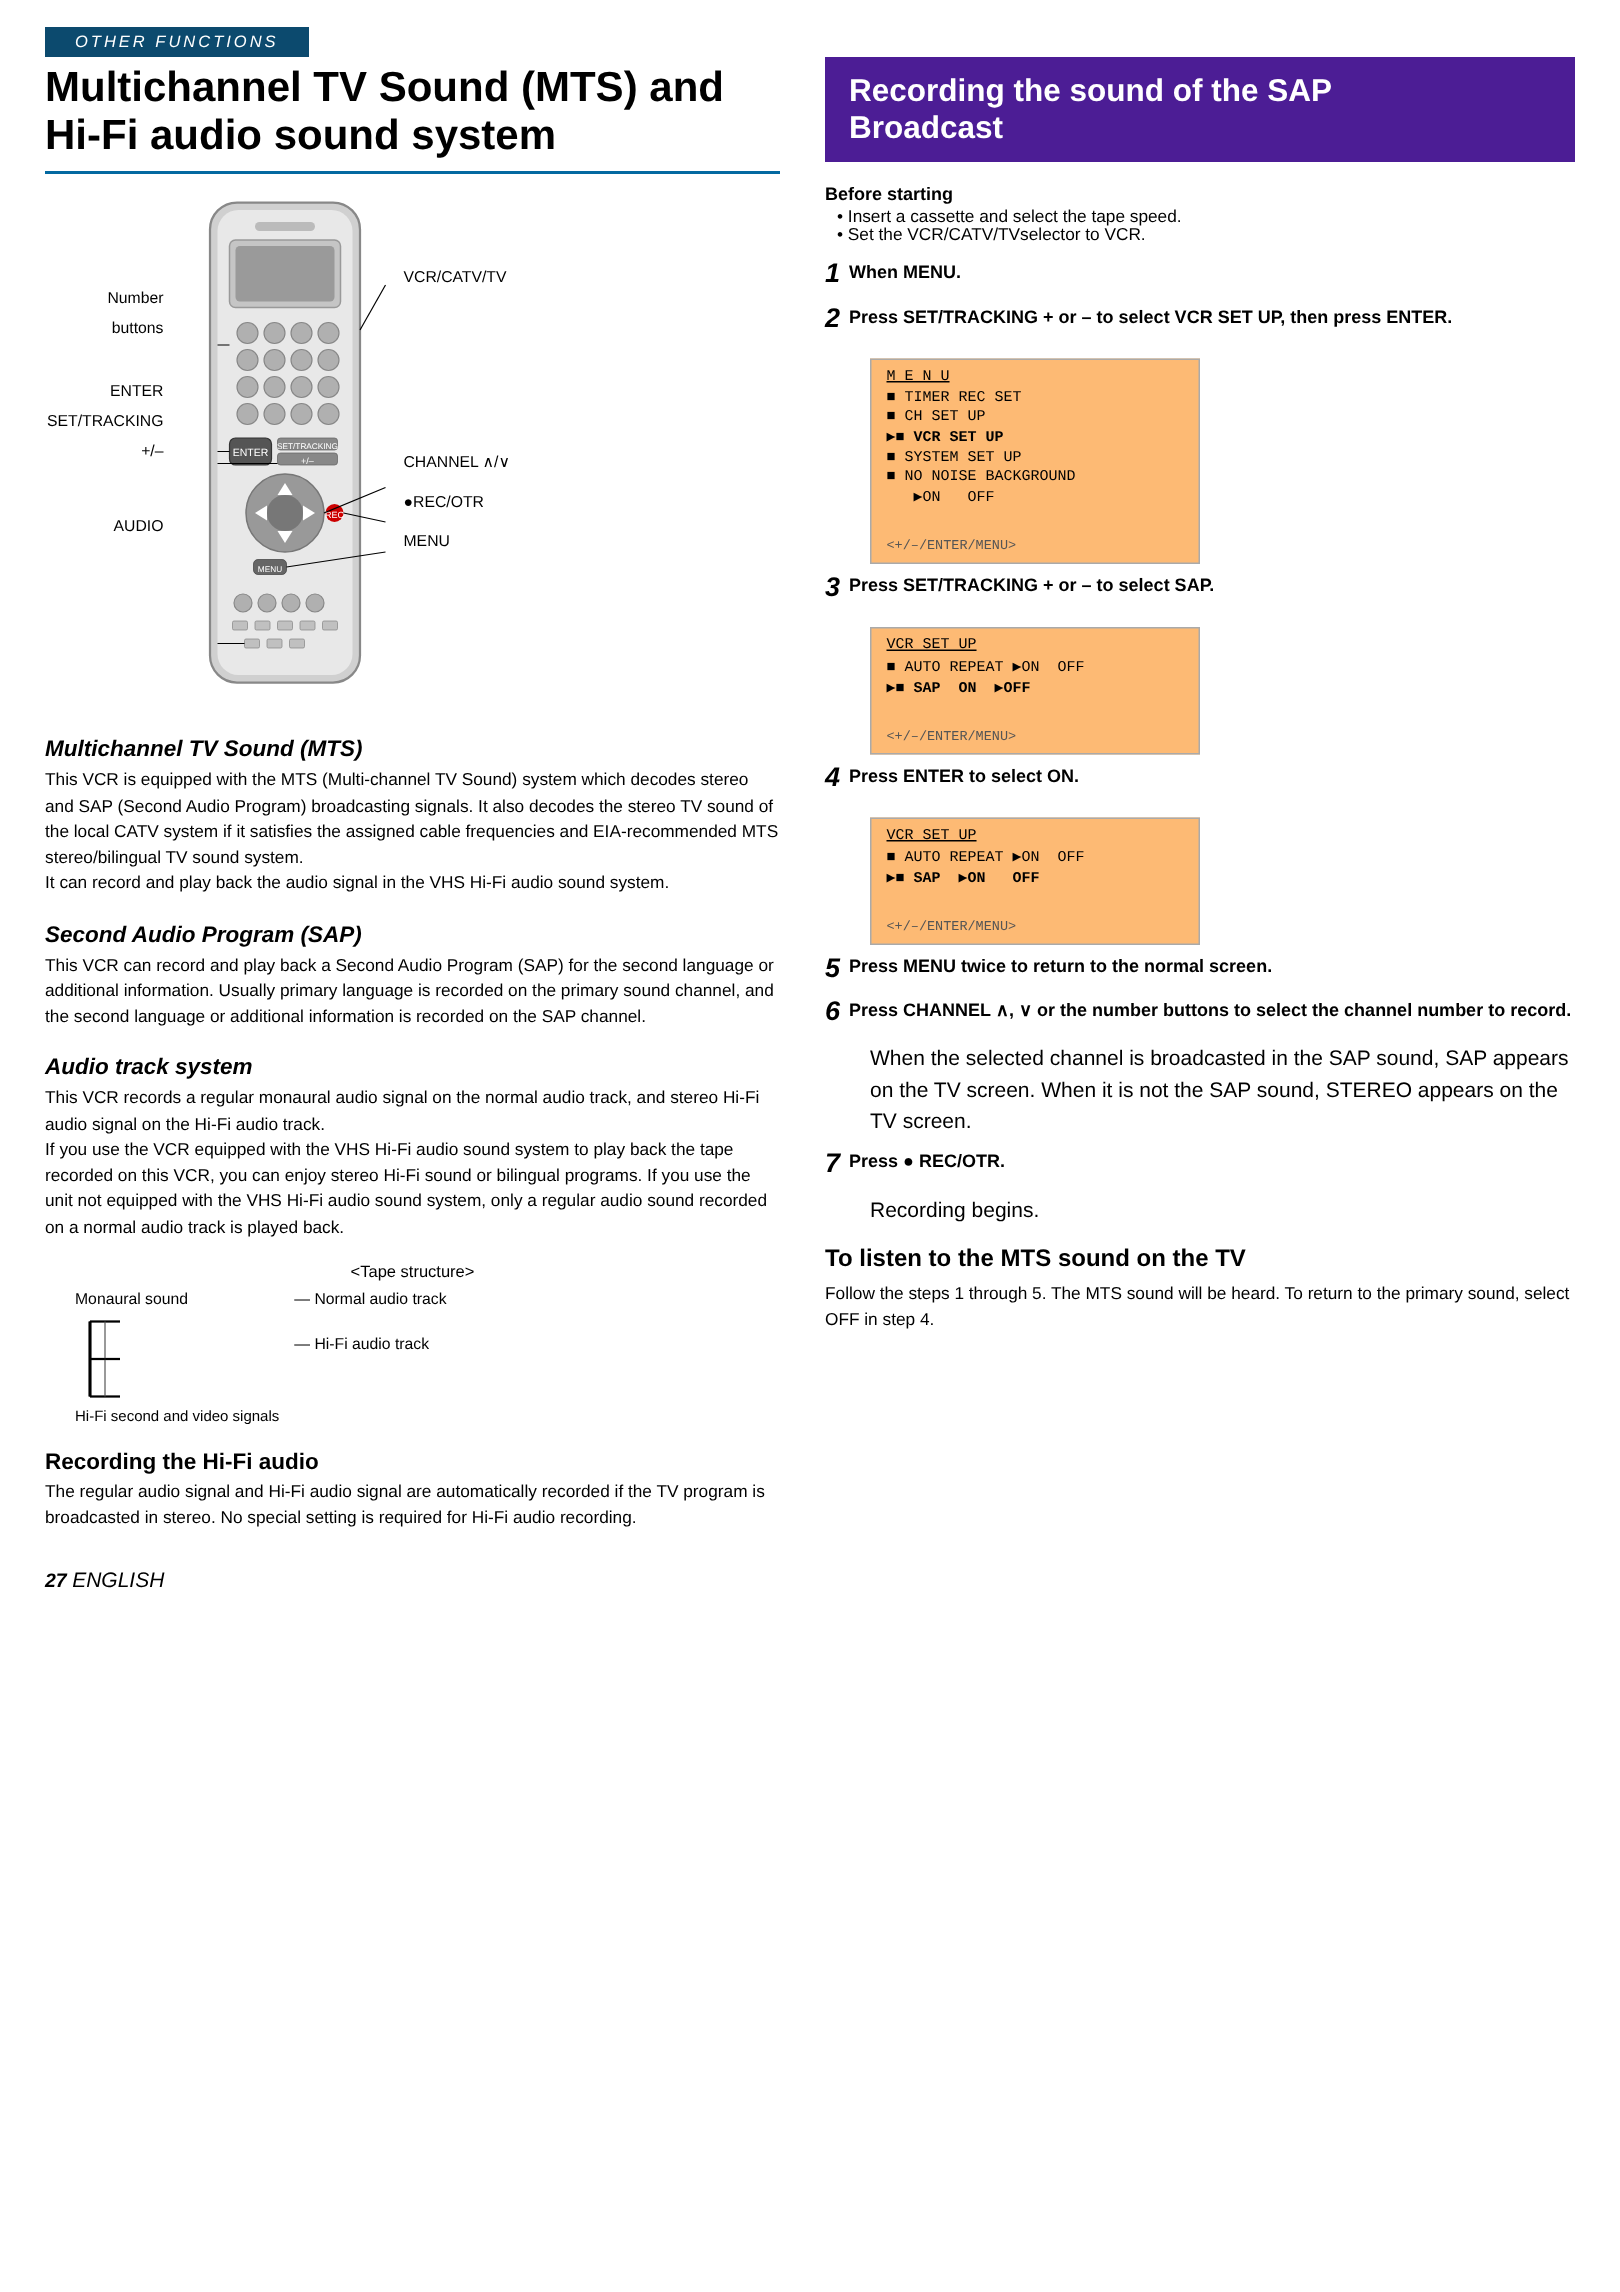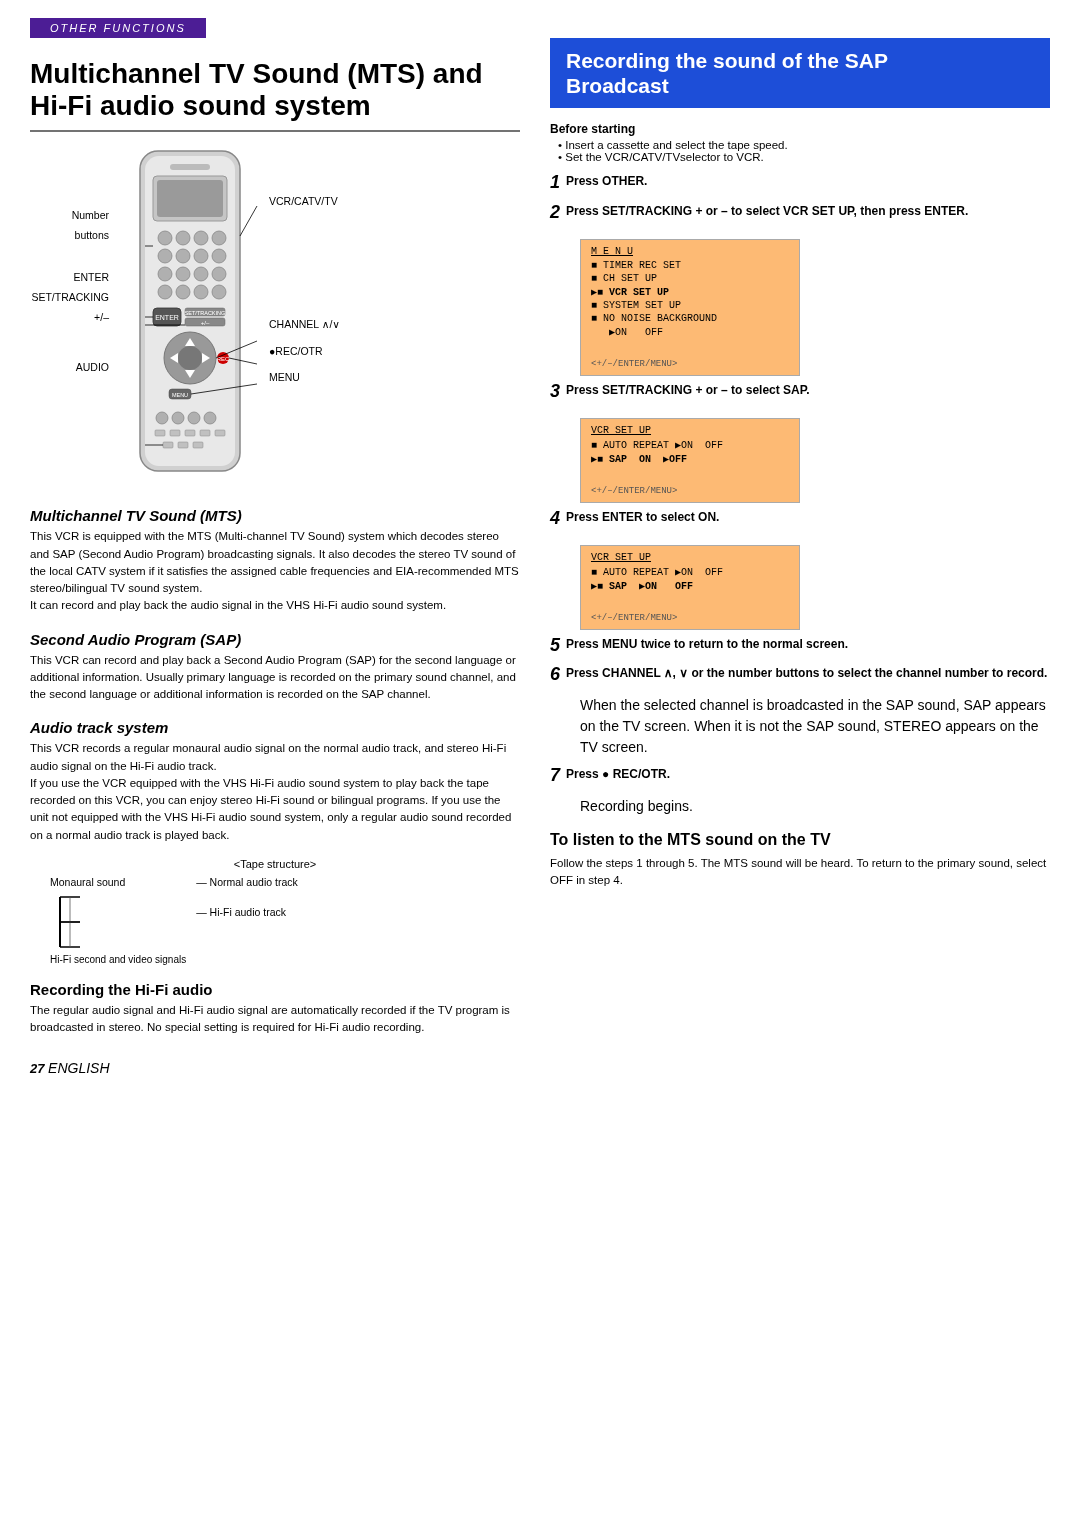--- a/index.html
+++ b/index.html
@@ -12,21 +12,21 @@
       color: #000;
     }
     .page {
       width: 1080px;
       min-height: 1528px;
       padding: 0;
       position: relative;
     }
     
     .other-functions-banner {
-      background: #4c1d95;
+      background: #0c4a6e;
       color: #fff;
       font-size: 11px;
       font-style: italic;
       letter-spacing: 2px;
       padding: 4px 20px;
       text-transform: uppercase;
       display: inline-block;
       margin: 18px 0 0 30px;
     }
     .content-wrapper {
@@ -36,23 +36,23 @@
     }
     
     .left-col {
       flex: 0 0 490px;
       max-width: 490px;
     }
     .main-title {
       font-size: 28px;
       font-weight: bold;
       line-height: 1.15;
-      margin-top: 20px;
+      margin-top: 4px;
       margin-bottom: 14px;
-      border-bottom: 2px solid #737373;
+      border-bottom: 2px solid #0369a1;
       padding-bottom: 8px;
     }
     
     .remote-diagram {
       display: flex;
       align-items: flex-start;
       margin-bottom: 18px;
       position: relative;
     }
 
@@ -94,21 +94,21 @@
       font-style: italic;
       margin-top: 24px;
       font-weight: bold;
     }
 
     
     .right-col {
       flex: 1;
     }
     .sap-title-box {
-      background: #1d4ed8;
+      background: #4c1d95;
       color: #fff;
       padding: 10px 16px;
       font-size: 21px;
       font-weight: bold;
       line-height: 1.2;
       margin-bottom: 14px;
     }
     .before-starting {
       font-size: 11.5px;
       margin-bottom: 10px;
@@ -415,21 +415,21 @@
         <div class="before-starting-heading">Before starting</div>
         <ul>
           <li>Insert a cassette and select the tape speed.</li>
           <li>Set the VCR/CATV/TVselector to VCR.</li>
         </ul>
       </div>
 
       
       <div class="step">
         <div class="step-number">1</div>
-        <div class="step-text"><strong>Press OTHER.</strong></div>
+        <div class="step-text"><strong>When MENU.</strong></div>
       </div>
 
       
       <div class="step">
         <div class="step-number">2</div>
         <div class="step-text"><strong>Press SET/TRACKING + or – to select VCR SET UP, then press ENTER.</strong></div>
       </div>
 
       
       <div class="menu-box">

